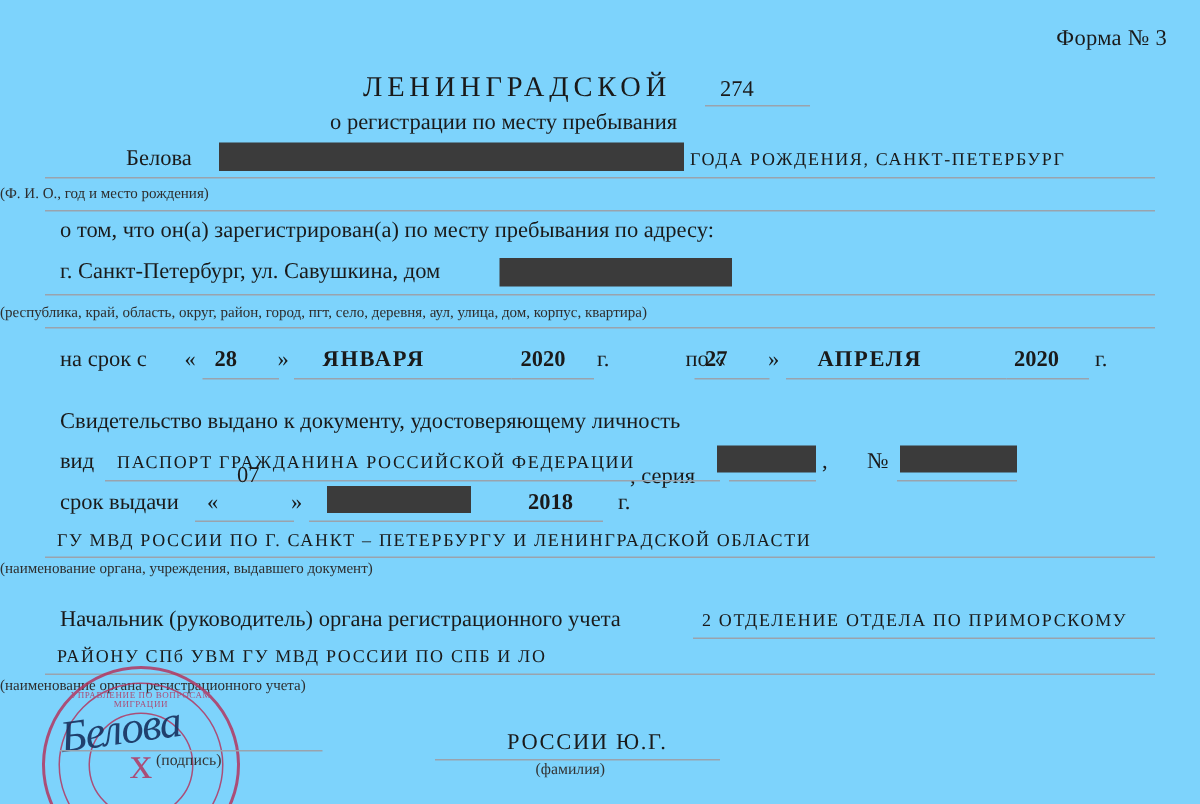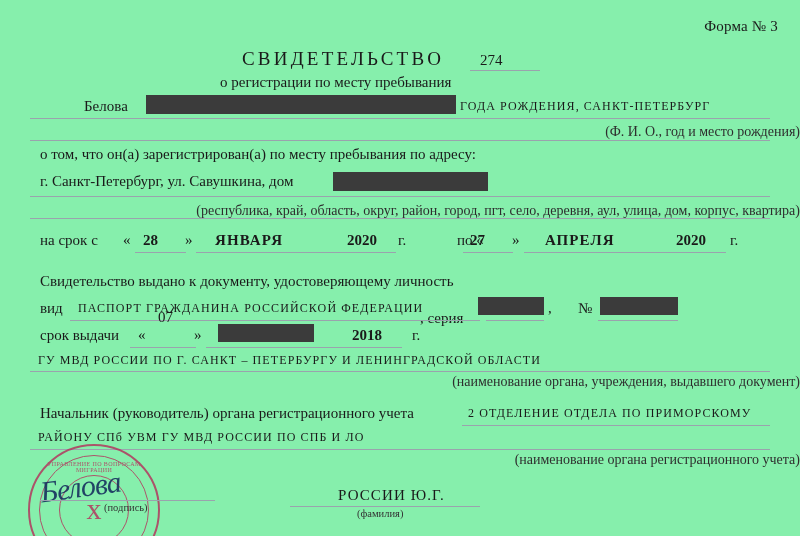--- a/index.html
+++ b/index.html
@@ -11,42 +11,42 @@
     width: 800px;
     height: 536px;
     position: relative;
     font-family: "Liberation Serif", serif;
     color: #1a1a1a;
     overflow: hidden;
   }
   .page {
     position: absolute;
     inset: 0;
-    background: #86efac;
+    background: #7dd3fc;
   }
   .rule {
     position: absolute;
     border-bottom: 1px solid #9aa3ad;
     height: 0;
   }
   .redact {
     position: absolute;
     background: #3b3b3b;
   }
   .txt { position: absolute; white-space: nowrap; }
   .small {
     font-size: 10.5px;
     color: #333;
     text-align: center;
   }
   .caption {
     position: absolute;
-    font-size: 14px;
+    font-size: 10px;
     color: #2e2e2e;
-    text-align: right;
+    text-align: left;
     width: 100%;
     left: 0;
   }
   .form-no {
     font-size: 15px;
     letter-spacing: .2px;
   }
   .title-main {
     font-size: 19px;
     letter-spacing: 3.2px;
@@ -124,21 +124,21 @@
     letter-spacing: -1px;
   }
 </style>
 </head>
 <body>
 
 <div class="page">
 
   <div class="txt form-no" style="right:22px; top:18px;">Форма № 3</div>
 
-  <div class="txt title-main" style="left:242px; top:48px;">СВИДЕТЕЛЬСТВО</div>
+  <div class="txt title-main" style="left:242px; top:48px;">ЛЕНИНГРАДСКОЙ</div>
   <div class="txt num-ink" style="left:480px; top:52px;">274</div>
   <div class="rule" style="left:470px; top:70px; width:70px;"></div>
 
   <div class="txt title-sub" style="left:220px; top:74px;">о регистрации по месту пребывания</div>
 
   <div class="txt body-txt" style="left:84px; top:98px;">Белова</div>
   <div class="redact" style="left:146px; top:95px; width:310px; height:19px;"></div>
   <div class="txt body-txt-sm spaced" style="left:460px; top:99px;">ГОДА РОЖДЕНИЯ, САНКТ-ПЕТЕРБУРГ</div>
   <div class="rule" style="left:30px; top:118px; width:740px;"></div>
 

